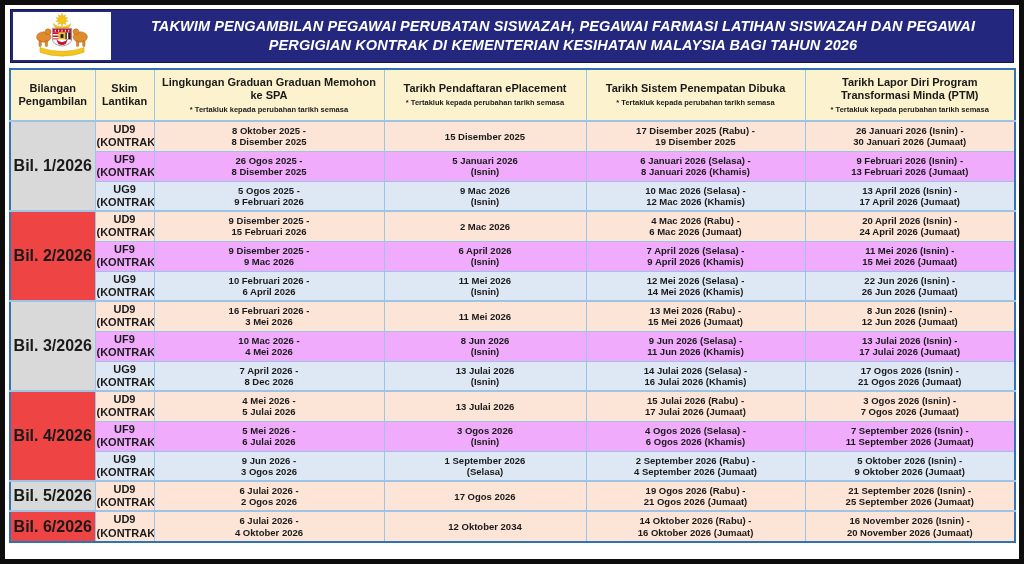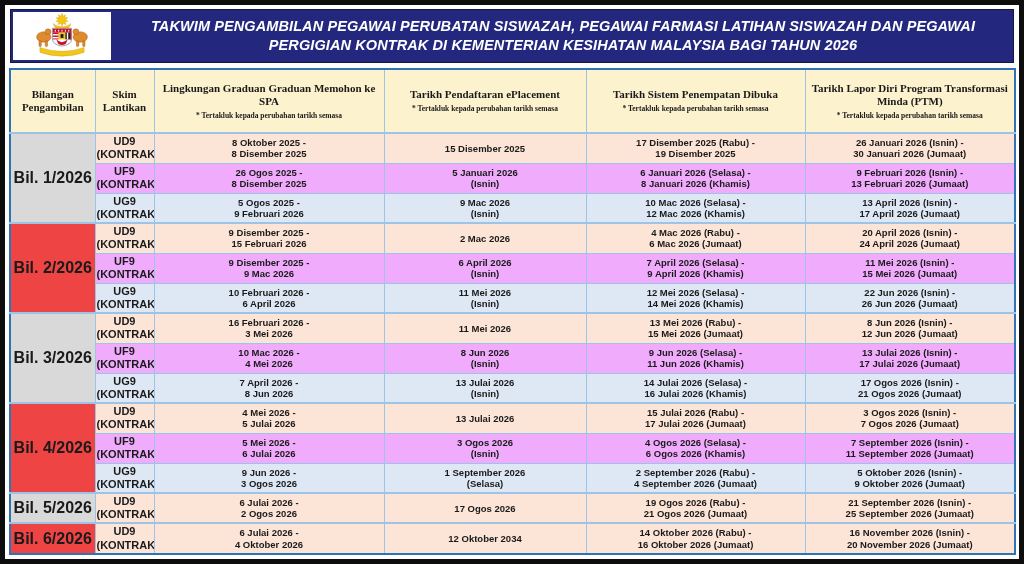--- a/index.html
+++ b/index.html
@@ -25,21 +25,21 @@
   
   table{
     border-collapse:collapse;table-layout:fixed;width:1005px;
     margin:0 auto;border:2px solid #2E74B5;
   }
   th,td{
     border:1px solid #9DC3E6;box-sizing:border-box;
     color:#1a1a1a;vertical-align:middle;text-align:center;
     overflow:hidden;
   }
-  thead tr{height:64px;font-family:Liberation Serif, serif;}
+  thead tr{height:52px;}
   tbody tr{height:30px;}
   tbody tr.tall{height:20px;}
   tbody tr.group-start td{border-top:2px solid #9DC3E6;}
   th{background:#FDF2CE;padding:2px 4px;}
   .th-inner{display:flex;flex-direction:column;height:100%;justify-content:center;}
   .th-label{font-weight:bold;font-size:11px;line-height:1.2;}
   .th-note{font-weight:bold;font-size:7.5px;margin-top:4px;line-height:1.1;}
   .th-note:empty{display:none;margin:0;}
   td.bil{font-weight:bold;font-size:16px;}
   td.bil.gray{background:#D9D9D9;}
@@ -241,21 +241,21 @@
 (Isnin)</td>
           <td class="cell green">9 Jun 2026 (Selasa) -
 11 Jun 2026 (Khamis)</td>
           <td class="cell green">13 Julai 2026 (Isnin) -
 17 Julai 2026 (Jumaat)</td>
         </tr>
         <tr>
           <td class="skim blue">UG9
 (KONTRAK)</td>
           <td class="cell blue">7 April 2026 -
-8 Jun 2026</td>
+8 Dec 2026</td>
           <td class="cell blue">13 Julai 2026
 (Isnin)</td>
           <td class="cell blue">14 Julai 2026 (Selasa) -
 16 Julai 2026 (Khamis)</td>
           <td class="cell blue">17 Ogos 2026 (Isnin) -
 21 Ogos 2026 (Jumaat)</td>
         </tr>
         <tr class="group-start">
           <td class="bil yellow" rowspan="3">Bil. 4/2026</td>
           <td class="skim peach">UD9

